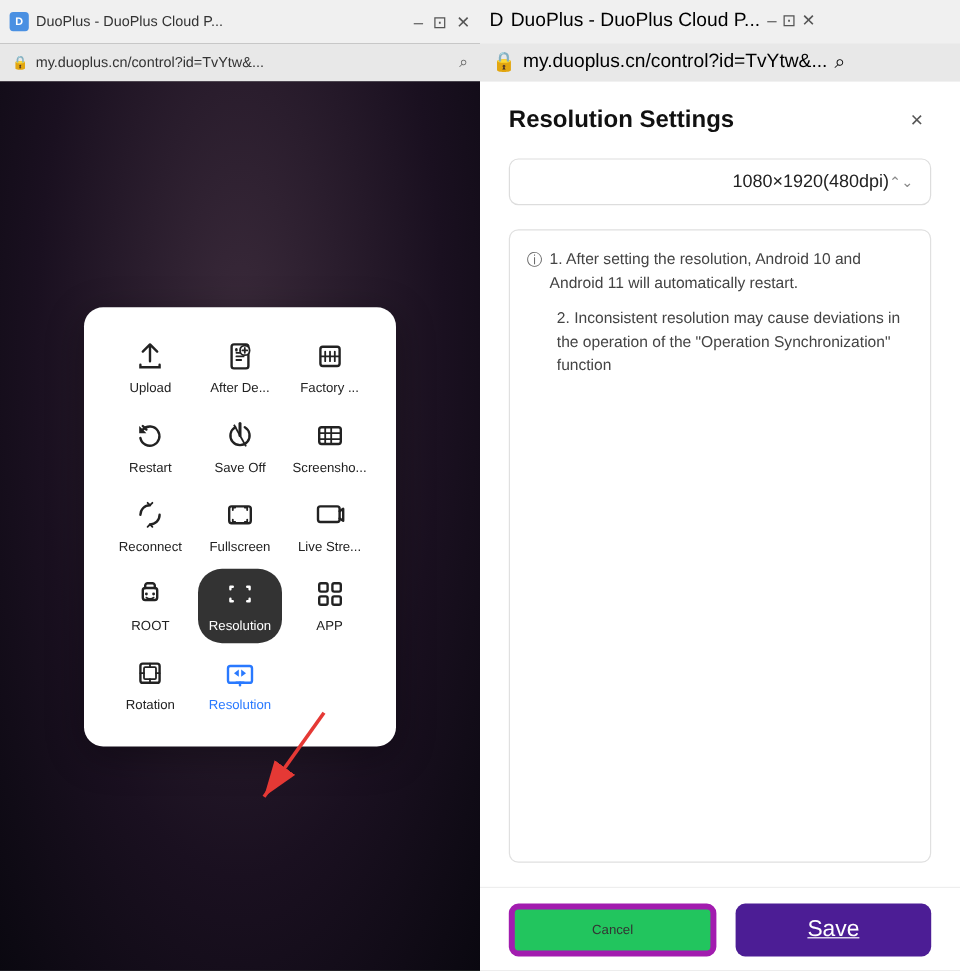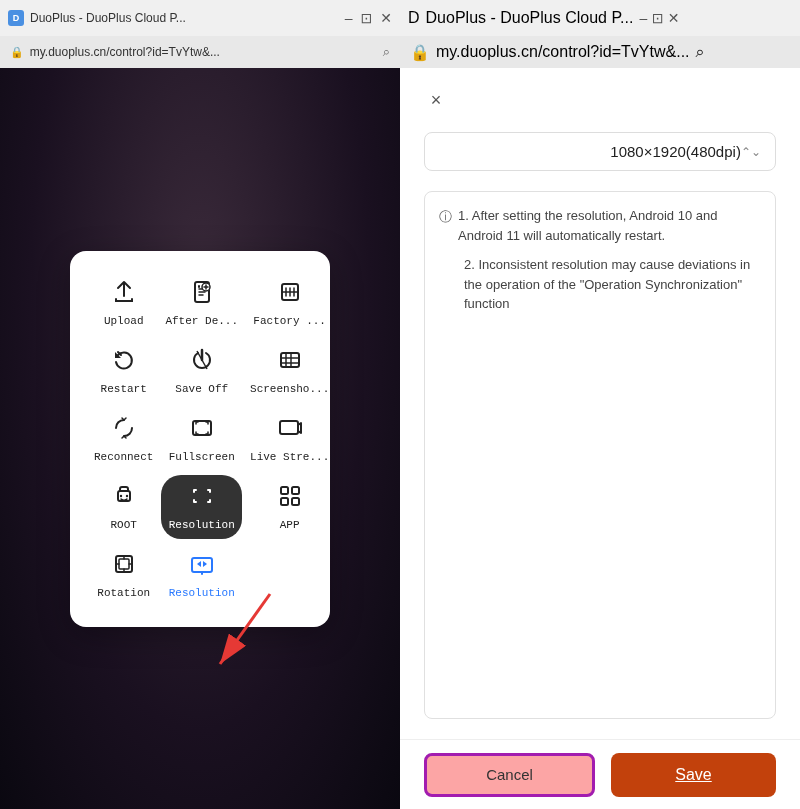--- a/index.html
+++ b/index.html
@@ -91,21 +91,20 @@
       color: #666;
     }
 
     .device-screen {
       flex: 1;
       background: linear-gradient(135deg, #2a1a2a 0%, #1a1a2a 50%, #1a2a1a 100%);
       position: relative;
       display: flex;
       align-items: center;
       justify-content: center;
-      font-family: Liberation Mono, monospace;
     }
 
     
     .bg-content {
       position: absolute;
       top: 0; left: 0; right: 0; bottom: 0;
       background: radial-gradient(ellipse at 50% 30%, #3a2a3a 0%, #1a1020 60%, #0a0810 100%);
     }
 
     
@@ -282,38 +281,38 @@
       align-items: center;
       justify-content: center;
       gap: 16px;
       border-top: 1px solid #eee;
       padding: 0 24px;
     }
 
     .btn-cancel {
       flex: 1;
       height: 44px;
-      border: 3px solid #a21caf;
+      border: 5px solid #a21caf;
       border-radius: 8px;
-      background: #fca5a5;
-      font-size: 15px;
+      background: #22c55e;
+      font-size: 11px;
       color: #333;
       cursor: pointer;
       display: flex;
       align-items: center;
       justify-content: center;
     }
 
     .btn-save {
       flex: 1;
       height: 44px;
       border: none;
       border-radius: 8px;
-      background: #c2410c;
-      font-size: 16px;
+      background: #4c1d95;
+      font-size: 19px;
       color: white;
       cursor: pointer;
       display: flex;
       align-items: center;
       justify-content: center;
       text-decoration: underline;
     }
 
     
     svg { display: inline-block; }
@@ -533,20 +532,21 @@
   </div>
 
   <div class="right-address-bar">
     <span class="lock-icon">🔒</span>
     <span class="url-text">my.duoplus.cn/control?id=TvYtw&amp;...</span>
     <span class="search-icon">⌕</span>
   </div>
 
   <div class="dialog-area">
     <div class="dialog-header">
+      <span class="dialog-title">Resolution Settings</span>
       <div class="close-btn">×</div>
     </div>
 
     <div class="resolution-select">
       <span>1080×1920(480dpi)</span>
       <span class="chevron">⌃⌄</span>
     </div>
 
     <div class="info-box">
       <div class="info-row">

